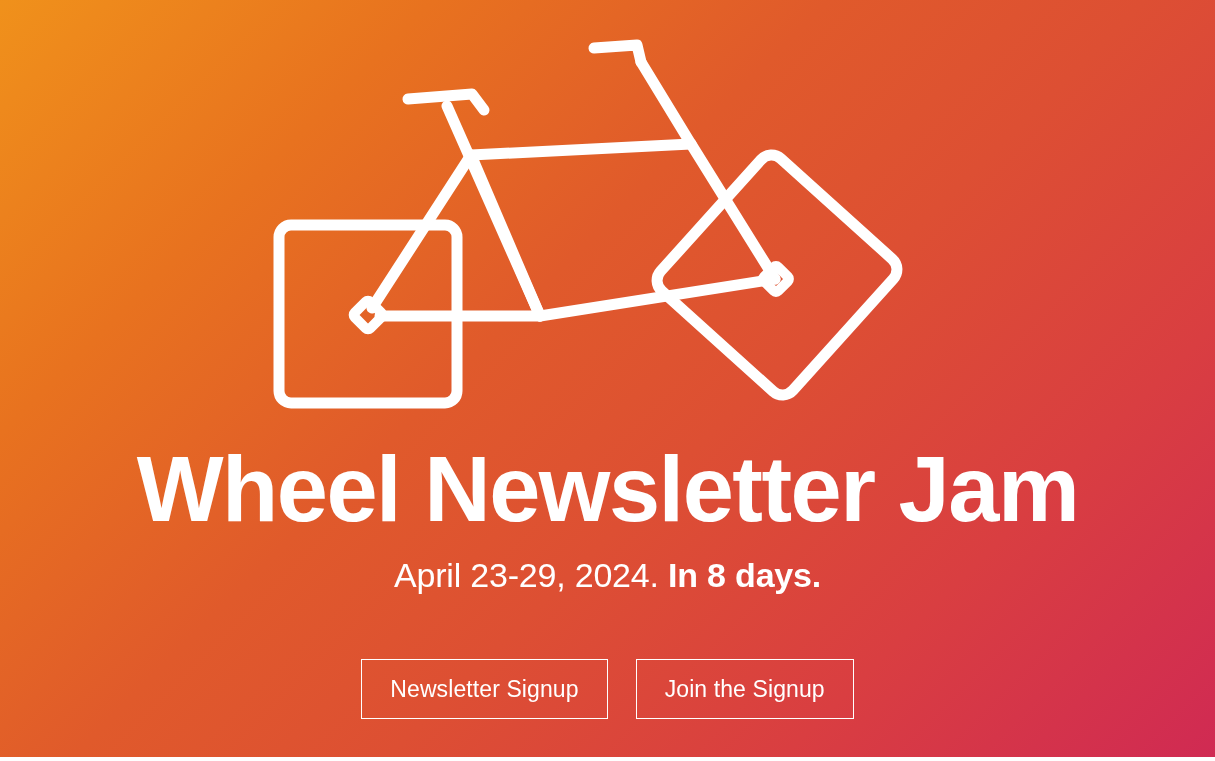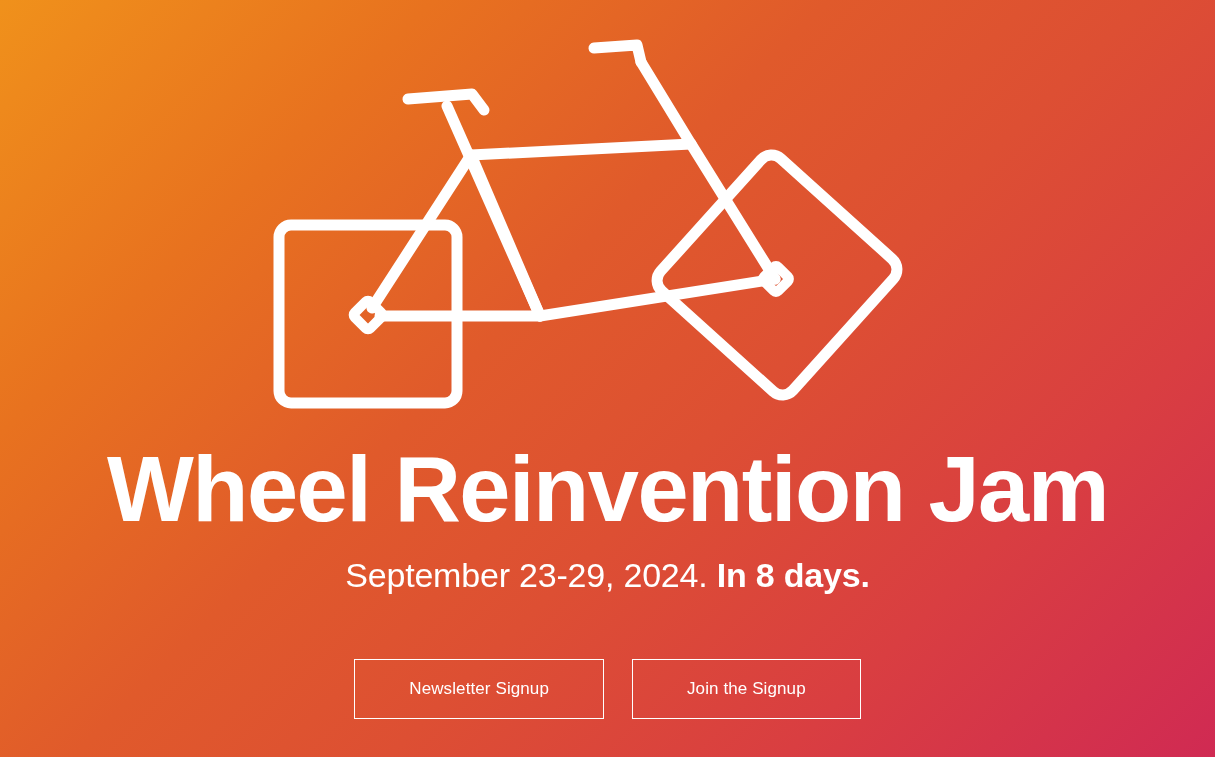--- a/index.html
+++ b/index.html
@@ -110,26 +110,26 @@
     display: flex;
     justify-content: center;
     gap: 28px;
   }
   .cta-button {
     display: flex;
     align-items: center;
     justify-content: center;
     height: 60px;
     box-sizing: border-box;
-    padding: 0 54px;
+    padding: 0 28px;
     border: 1px solid #ffffff;
     background: transparent;
     color: #ffffff;
     font-family: "Liberation Sans", sans-serif;
-    font-size: 17px;
+    font-size: 23px;
     font-weight: 400;
     letter-spacing: 0.1px;
     white-space: nowrap;
     cursor: pointer;
     text-decoration: none;
   }
 </style>
 </head>
 <body>
 
@@ -163,23 +163,23 @@
       <path class="bike-stroke" d="M 691 144 L 775 279"></path>
 
       <path class="bike-stroke" d="M 447 106 L 540 316"></path>
 
       <path class="bike-stroke" d="M 408 99 L 472 94 L 484 110"></path>
 
     </svg>
   </div>
 
   <div id="text-block">
-    <h1 id="page-title">Wheel Reinvention Jam</h1>
+    <h1 id="page-title">Wheel Newsletter Jam</h1>
     <p id="subtitle">
-      <span>September 23-29, 2024.</span>
+      <span>April 23-29, 2024.</span>
       <span class="countdown">In 8 days.</span>
     </p>
   </div>
 
   <div id="cta-row">
     <a class="cta-button">Newsletter Signup</a>
     <a class="cta-button">Join the Signup</a>
   </div>
 
   <div id="bottom-edge"></div>

